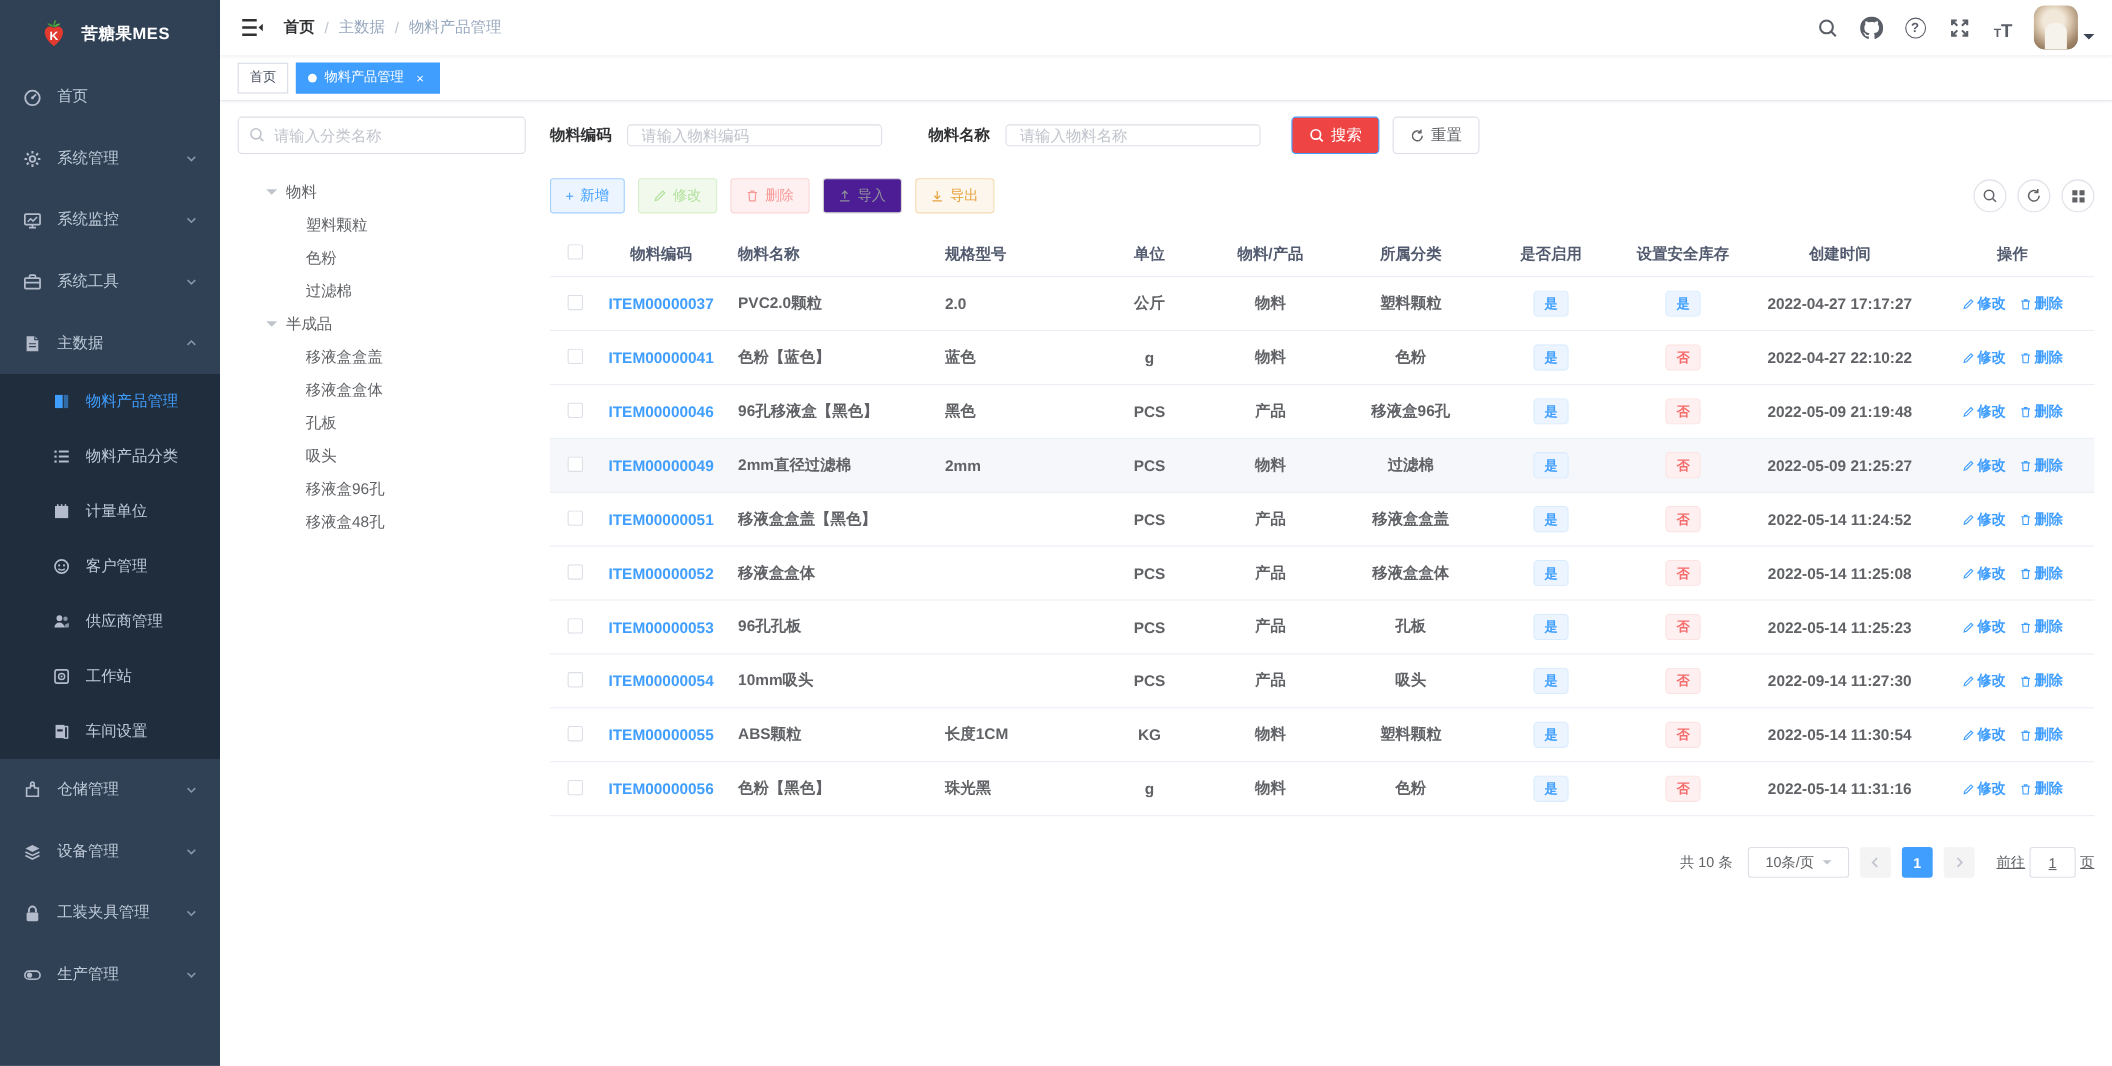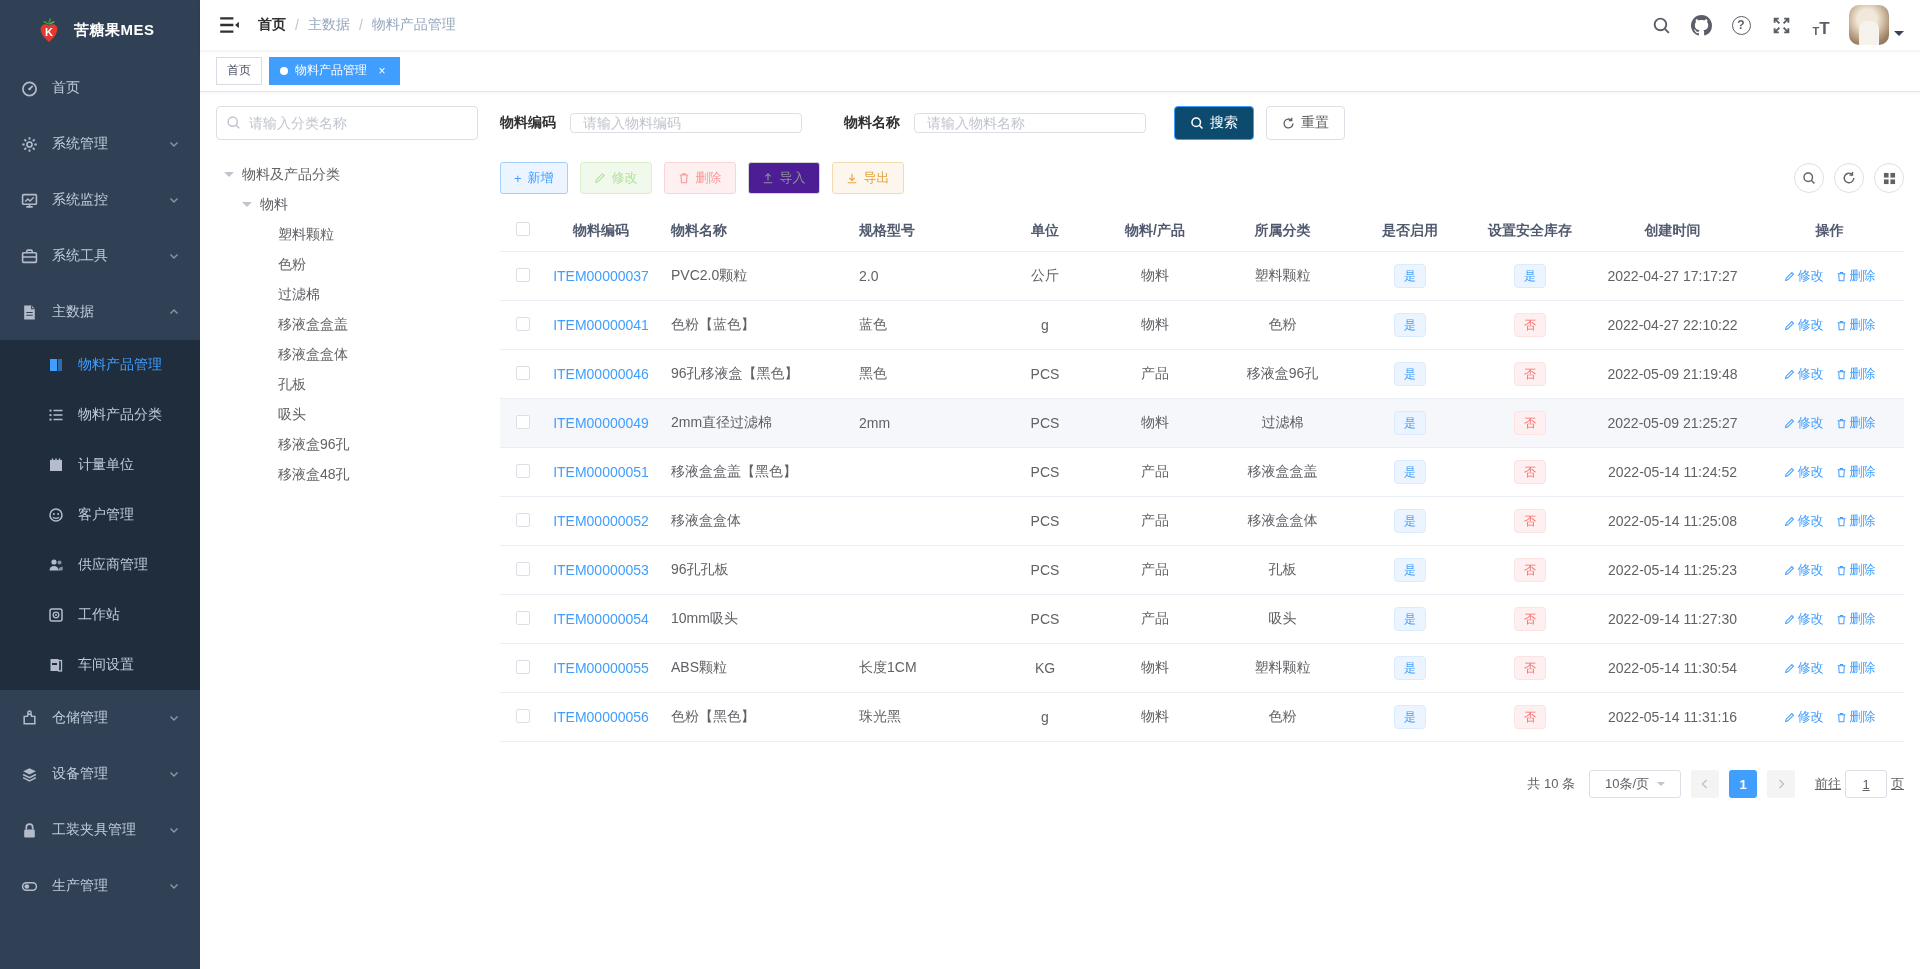--- a/index.html
+++ b/index.html
@@ -64,36 +64,36 @@
   .tn-l2 { padding-left:62px; }
 
   
   .table-panel { flex:1; min-width:0; }
   .filter-row { display:flex; align-items:center; }
   .f-label { font-weight:700; color:#303133; margin-right:14px; }
   .f-input { width:232px; height:20px; border:1px solid #dcdfe6; border-radius:4px; padding:0 12px; font-size:14px; color:#606266; outline:none; font-family:inherit; }
   .f-input::placeholder { color:#c0c4cc; }
   .gap-lg { margin-left:42px; }
   .btn { display:inline-flex; align-items:center; justify-content:center; gap:6px; height:34px; padding:0 15px; border-radius:4px; font-size:14px; cursor:pointer; border:1px solid transparent; background:#fff; font-family:inherit; }
-  .btn-search { background:#0c4a6e; border-color:#409eff; color:#fff; margin-left:28px; }
+  .btn-search { background:#ef4444; border-color:#409eff; color:#fff; margin-left:28px; }
   .btn-reset { border-color:#dcdfe6; color:#606266; margin-left:12px; }
 
   .action-row { display:flex; align-items:center; margin-top:22px; }
   .btn-mini { height:32px; padding:0 13px; font-size:13px; border-radius:3px; margin-right:12px; }
   .btn-add { color:#409eff; background:#ecf5ff; border-color:#a3d0fd; }
   .btn-edit { color:#b3e19d; background:#f0f9eb; border-color:#d8f0ca; }
   .btn-del { color:#f89898; background:#fef0f0; border-color:#fbd5d5; }
   .btn-import { color:#909399; background:#4c1d95; border-color:#d3d4d6; }
   .btn-export { color:#e6a23c; background:#fdf6ec; border-color:#f5dab1; }
   .action-right { margin-left:auto; display:flex; gap:10px; }
   .circle-btn { width:30px; height:30px; border-radius:50%; border:1px solid #dcdfe6; background:#fff; color:#606266; display:inline-flex; align-items:center; justify-content:center; cursor:pointer; }
 
   
   .table { margin-top:16px; }
-  .thead, .tr { display:grid; grid-template-columns:45px 112px 188px 150px 100px 120px 135px 120px 120px 165px minmax(130px,1fr); align-items:center; }
+  .thead, .tr { display:grid; grid-template-columns:45px 112px 188px 150px 100px 120px 135px 120px 120px 165px minmax(130px,1fr); align-items:center;font-weight:bold; }
   .thead { height:42px; border-bottom:1px solid #ebeef5; font-weight:700; color:#515a6e; }
   .tr { height:49px; border-bottom:1px solid #ebeef5; color:#606266; }
   .tr.striped { background:#f5f7fa; }
   .td, .th { padding:0 6px; text-align:center; white-space:nowrap; overflow:hidden; text-overflow:ellipsis; }
   .al { text-align:left; padding-left:14px; }
   .checkbox { width:14px; height:14px; border:1px solid #dcdfe6; border-radius:2px; background:#fff; display:inline-block; cursor:pointer; }
   .code-link { color:#409eff; cursor:pointer; text-decoration:none; }
   .badge { display:inline-block; padding:5px 9px; font-size:12px; line-height:1; border-radius:4px; }
   .b-blue { color:#409eff; background:#ecf5ff; border:1px solid #d9ecff; }
   .b-red { color:#f56c6c; background:#fef0f0; border:1px solid #fde2e2; }
@@ -404,36 +404,36 @@
         <div class="tree-search">
           <span class="ts-icon">
             <svg width="15" height="15" viewBox="0 0 18 18">
                 <circle cx="8" cy="8" r="5.5" fill="none" stroke="currentColor" stroke-width="1.8"></circle>
                 <path d="M12.2 12.2 L16 16" stroke="currentColor" stroke-width="1.8"></path>
               </svg>
           </span>
           <input class="f-input" style="width: 100%;" placeholder="请输入分类名称">
         </div>
         <div class="tree">
-          <div class="tree-node tn-l0">
-              <span class="tcaret"></span>
-              <span>物料及产品分类</span>
-            </div>
           <div class="tree-node tn-l1">
               <span class="tcaret"></span>
               <span>物料</span>
             </div>
           <div class="tree-node tn-l2">
               <span>塑料颗粒</span>
             </div>
           <div class="tree-node tn-l2">
               <span>色粉</span>
             </div>
           <div class="tree-node tn-l2">
               <span>过滤棉</span>
+            </div>
+          <div class="tree-node tn-l1">
+              <span class="tcaret"></span>
+              <span>半成品</span>
             </div>
           <div class="tree-node tn-l2">
               <span>移液盒盒盖</span>
             </div>
           <div class="tree-node tn-l2">
               <span>移液盒盒体</span>
             </div>
           <div class="tree-node tn-l2">
               <span>孔板</span>
             </div>

